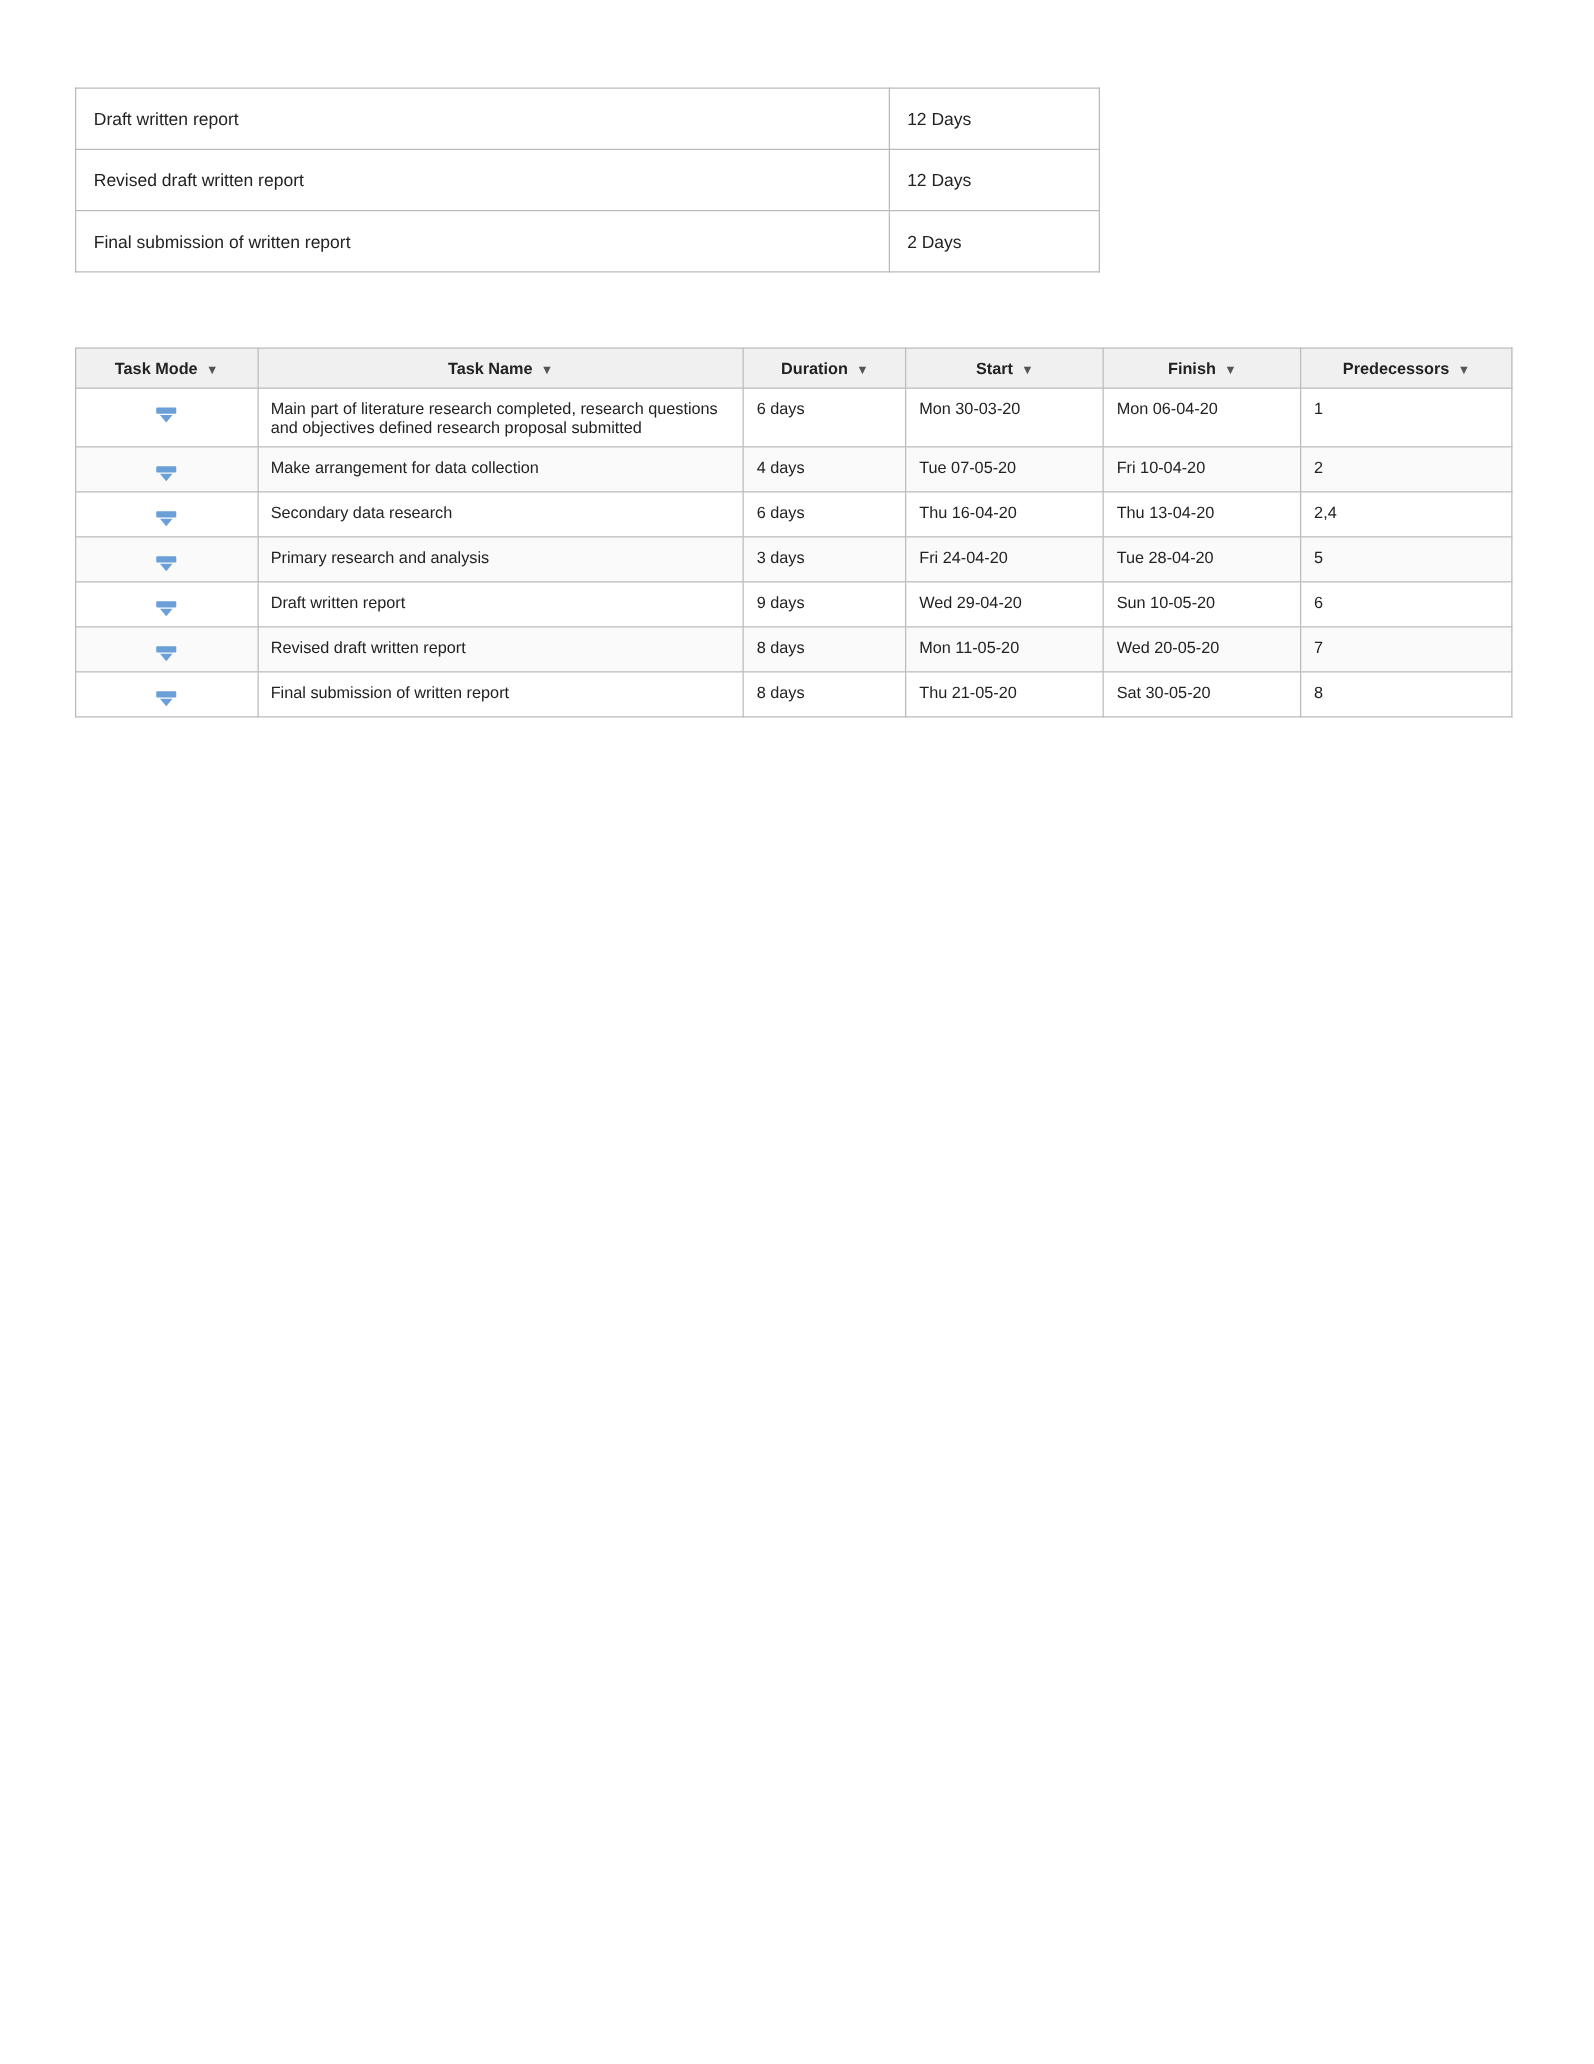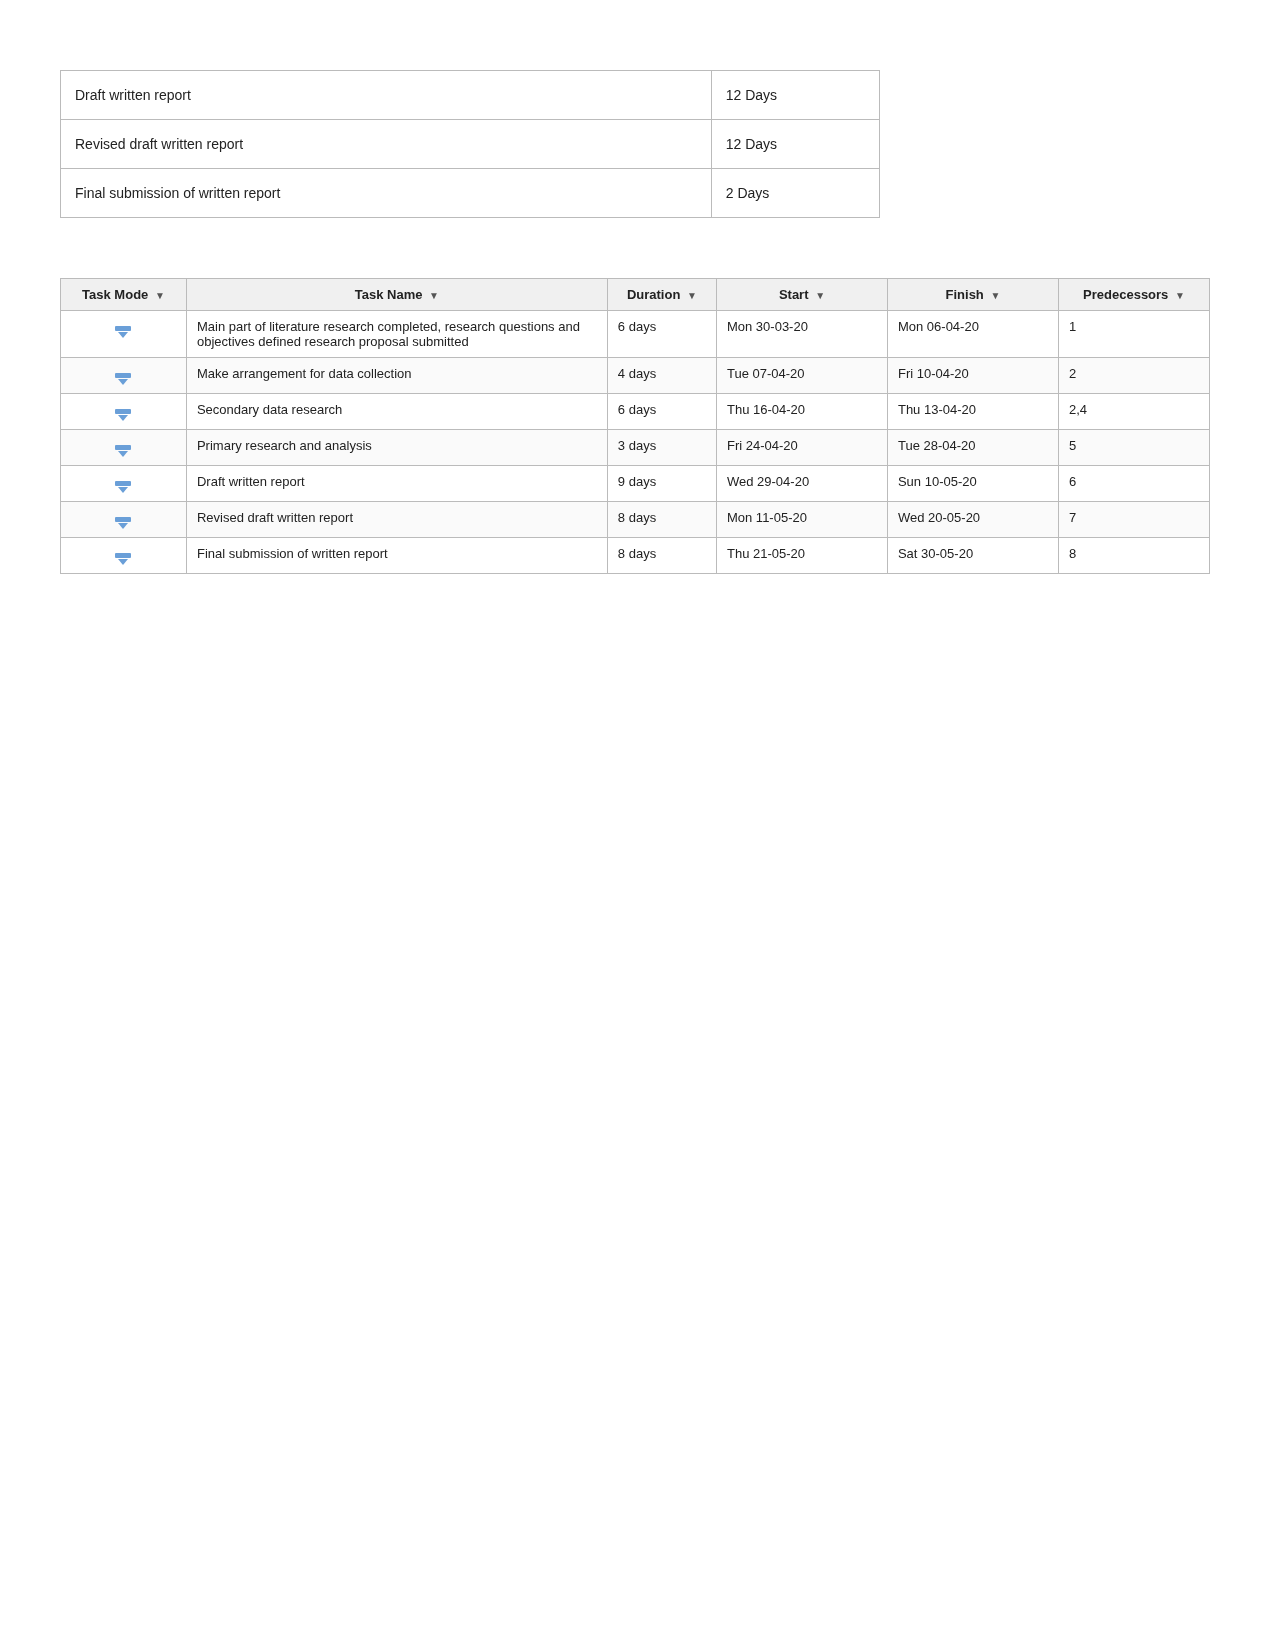--- a/index.html
+++ b/index.html
@@ -37,21 +37,21 @@
       margin-top: 40px;
     }
     .task-table {
       width: 1150px;
       border-collapse: collapse;
       border: 1px solid #bbb;
     }
     .task-table th {
       background: #f0f0f0;
       border: 1px solid #bbb;
-      padding: 8px 6px;
+      padding: 8px 18px;
       font-weight: bold;
       font-size: 13px;
       vertical-align: bottom;
       white-space: nowrap;
     }
     .task-table th .col-label {
       display: inline-block;
     }
     .task-table th .sort-arrow {
       font-size: 10px;
@@ -171,21 +171,21 @@
     </tr>
         <tr>
       <td class="task-mode-cell">
         <div class="mode-icon">
           <div class="mi-rect"></div>
           <div class="mi-arrow"></div>
         </div>
       </td>
       <td>Make arrangement for data collection</td>
       <td>4 days</td>
-      <td>Tue 07-04-20</td>
+      <td>Tue 07-05-20</td>
       <td>Fri 10-04-20</td>
       <td>2</td>
     </tr>
         <tr>
       <td class="task-mode-cell">
         <div class="mode-icon">
           <div class="mi-rect"></div>
           <div class="mi-arrow"></div>
         </div>
       </td>

